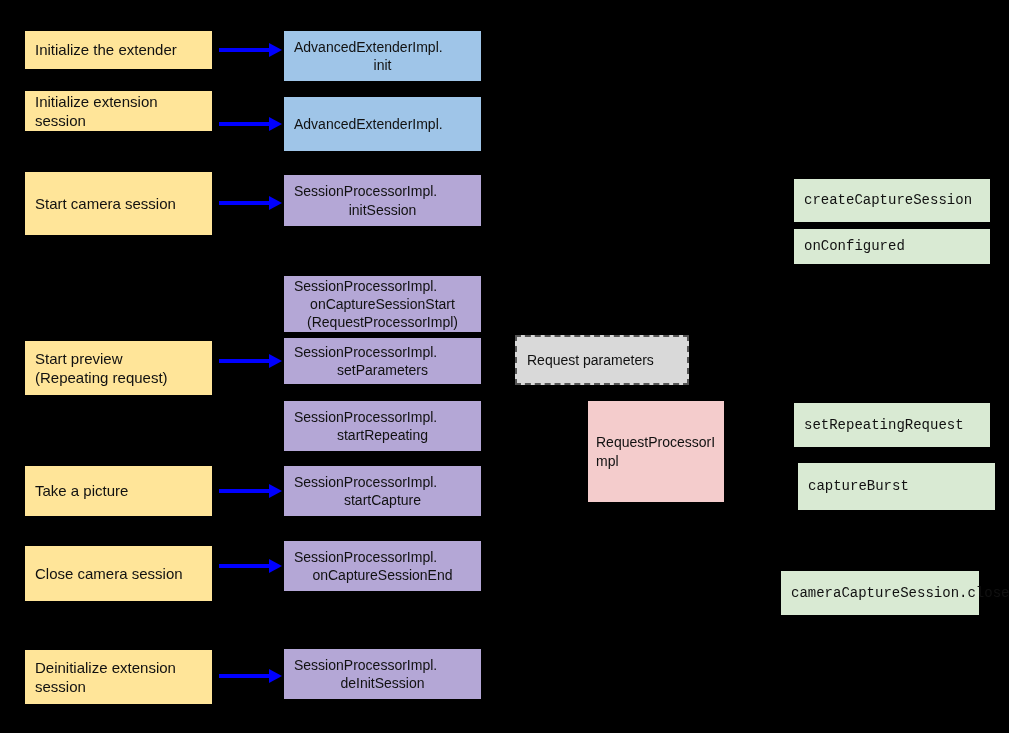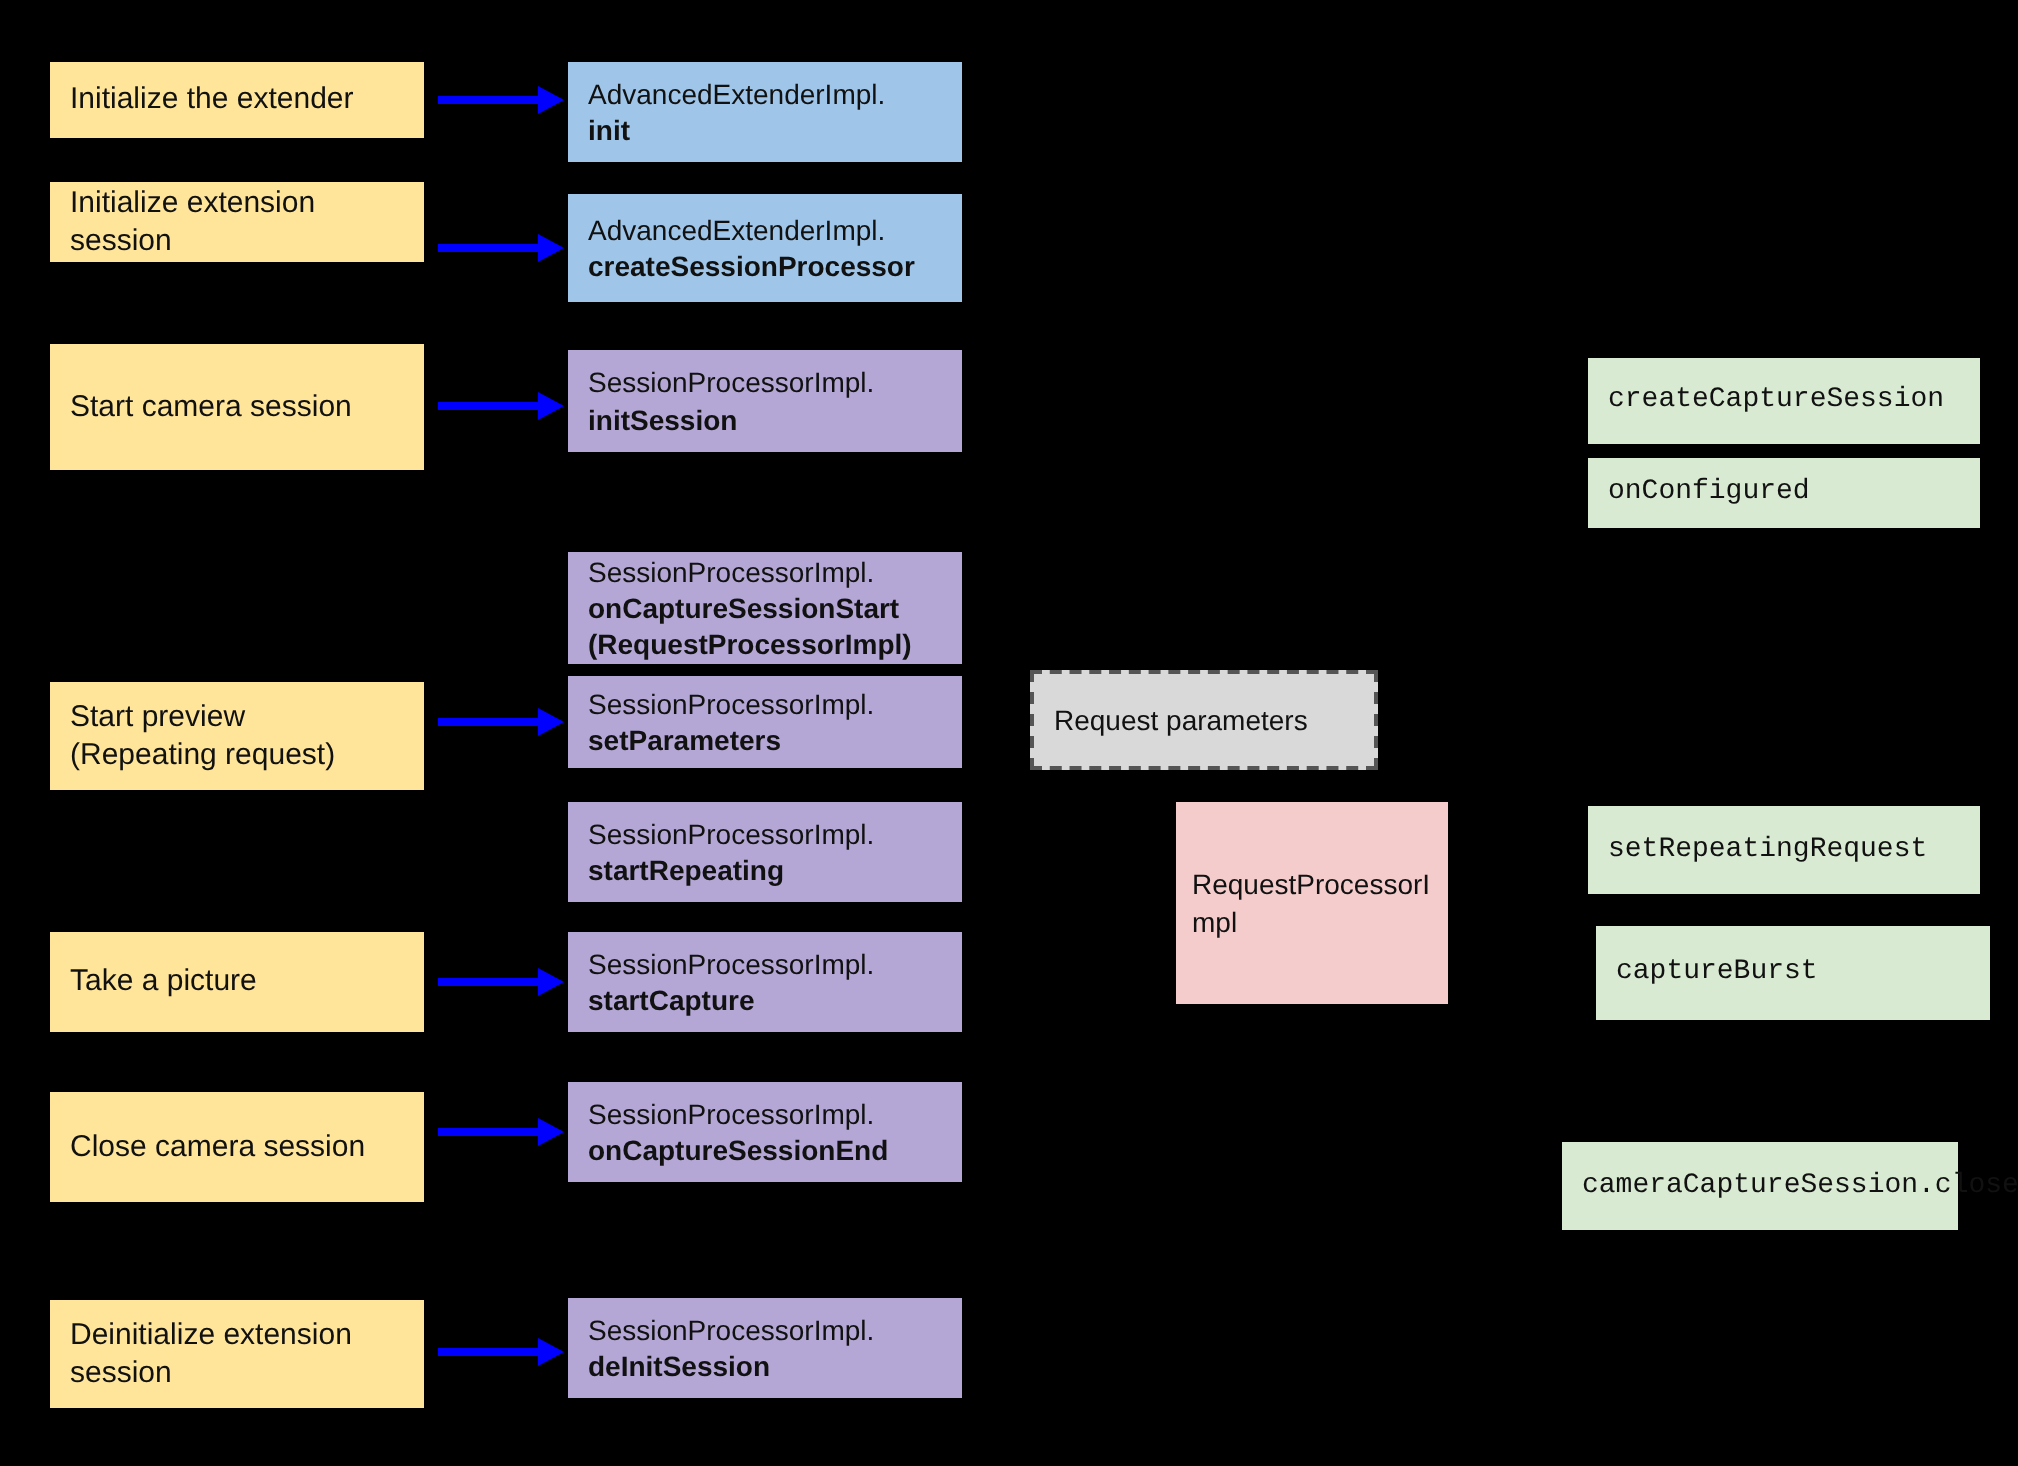--- a/index.html
+++ b/index.html
@@ -28,21 +28,21 @@
     padding: 6px 10px;
   }
   .step   { background: var(--step-bg, #ffe599); font-size: 15px; }
   .blue   { background: var(--extender-bg, #9fc5e8); }
   .purple { background: var(--session-bg, #b4a7d6); }
   .green  { background: var(--camera2-bg, #d9ead3); font-family: Liberation Mono, monospace; }
   .gray   { background: var(--request-params-bg, #d9d9d9); border: 2px dashed #555; }
   .pink   { background: var(--request-processor-bg, #f4cccc); }
   .pink .label { word-break: break-all; }
   .label, .prefix { white-space: pre-line; }
-  .method { font-weight: bold; white-space: pre-line; }
+  .method { font-weight: normal; white-space: pre-line; text-align: center; }
   .arrow {
     position: absolute;
     height: 4px;
     background: var(--arrow, #0000ff);
   }
   .arrow::after {
     content: "";
     position: absolute;
     right: -13px;
     top: -5px;
@@ -88,21 +88,20 @@
   <div class="arrow" style="left:219px;top:489px;width:50px"></div>
   <div class="arrow" style="left:219px;top:564px;width:50px"></div>
   <div class="arrow" style="left:219px;top:674px;width:50px"></div>
 
   <div class="box blue" style="left:283px;top:30px;width:199px;height:52px">
     <div class="prefix">AdvancedExtenderImpl.</div>
     <div class="method">init</div>
   </div>
   <div class="box blue" style="left:283px;top:96px;width:199px;height:56px">
     <div class="prefix">AdvancedExtenderImpl.</div>
-    <div class="method">createSessionProcessor</div>
   </div>
   <div class="box purple" style="left:283px;top:174px;width:199px;height:53px">
     <div class="prefix">SessionProcessorImpl.</div>
     <div class="method">initSession</div>
   </div>
   <div class="box purple" style="left:283px;top:275px;width:199px;height:58px">
     <div class="prefix">SessionProcessorImpl.</div>
     <div class="method">onCaptureSessionStart
 (RequestProcessorImpl)</div>
   </div>

